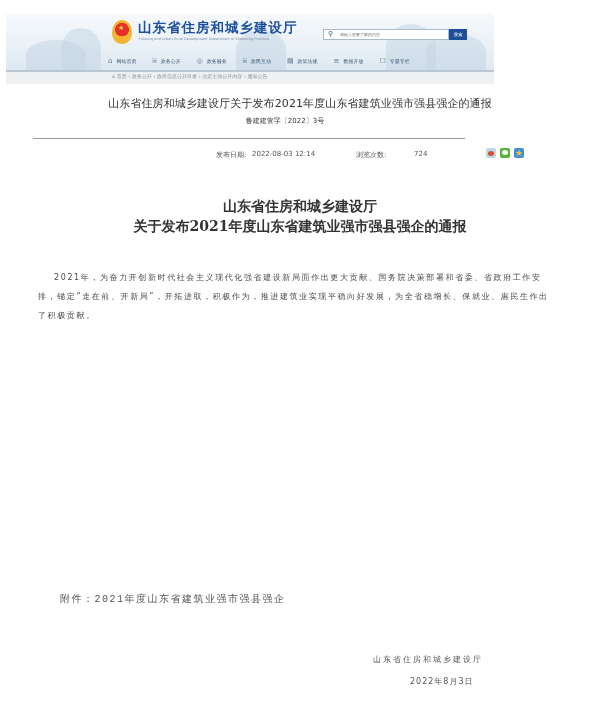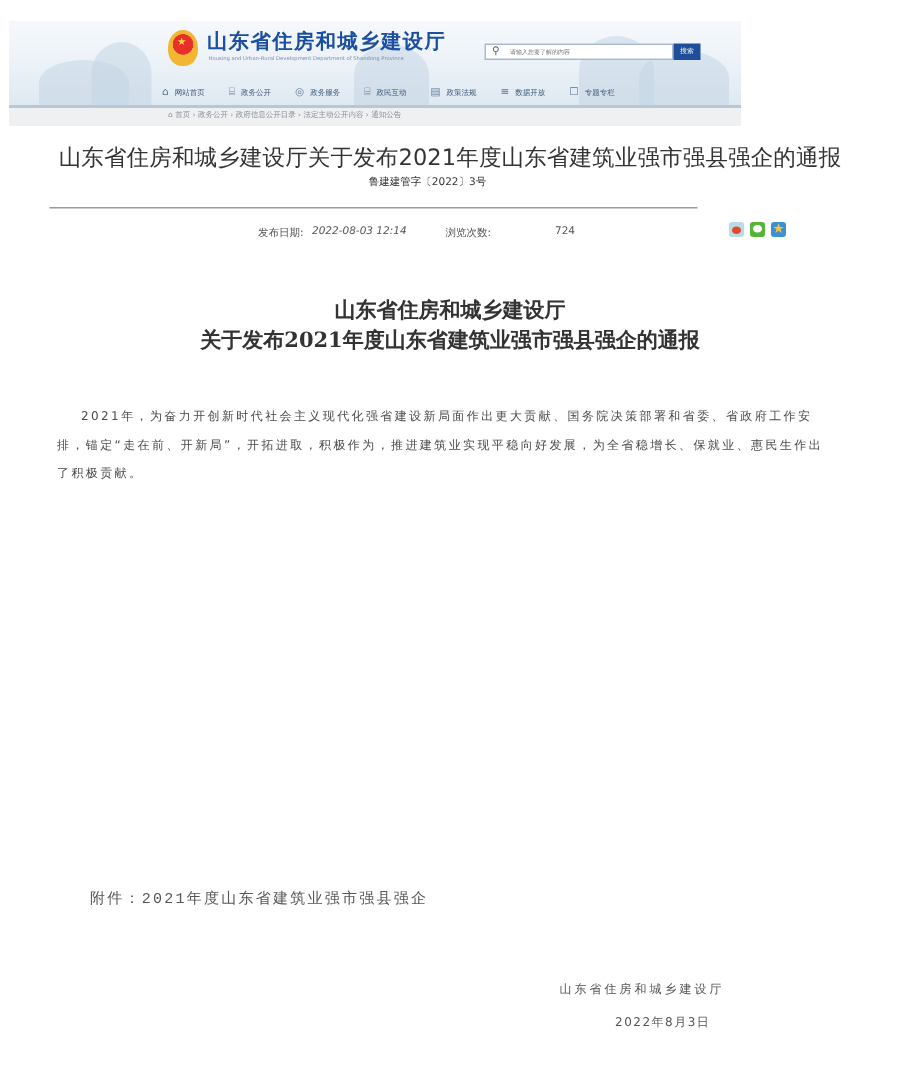--- a/index.html
+++ b/index.html
@@ -29,24 +29,24 @@
   .search-box { position: absolute; left: 323px; top: 29px; width: 126px; height: 11px; background: #fff; border: 1px solid #a7bad0; }
   .search-icon { position: absolute; left: 4px; top: 0px; font-size: 7px; color: #3a5a80; line-height: 9px; }
   .search-input { position: absolute; left: 16px; top: 0; width: 106px; height: 9px; border: none; outline: none; font-size: 4px; color: #9aa3ad; background: transparent; font-family: "DejaVu Sans", sans-serif; }
   .search-btn { position: absolute; left: 449px; top: 29px; width: 18px; height: 11px; background: #1e4e9a; color: #fff; font-size: 4.5px; text-align: center; line-height: 11px; }
 
   .nav { position: absolute; left: 108px; top: 55px; height: 12px; display: flex; gap: 0; }
   .nav-item { display: flex; align-items: center; font-size: 5px; color: #3d5878; white-space: nowrap; margin-right: 16px; }
   .nav-icon { font-size: 7px; color: #5a7390; margin-right: 4px; }
 
   
-  .title { position: absolute; left: 0; width: 600px; top: 96px; text-align: center; font-size: 15px; color: #333; letter-spacing: 0.1px; white-space: nowrap; }
+  .title { position: absolute; left: 0; width: 600px; top: 96px; text-align: center; font-size: 11px; color: #333; letter-spacing: 0.1px; white-space: nowrap; }
   .doc-number { position: absolute; left: 0; width: 570px; top: 116px; text-align: center; font-size: 7px; color: #333; }
   .divider { position: absolute; left: 33px; top: 138px; width: 432px; height: 1px; background: #9a9a9a; }
-  .meta { position: absolute; top: 150px; font-size: 7px; color: #555; white-space: nowrap; }
+  .meta { position: absolute; top: 150px; font-size: 7px; color: #555; white-space: nowrap; margin-left: 44px; }
   .share { position: absolute; top: 148px; width: 10px; height: 10px; border-radius: 2px; }
   .share-weibo { left: 486px; background: #bcd9e8; }
   .share-weibo::after { content: ""; position: absolute; left: 2px; top: 3px; width: 6px; height: 5px; border-radius: 50%; background: #e04c2a; }
   .share-wechat { left: 500px; background: #57b43a; }
   .share-wechat::after { content: ""; position: absolute; left: 2px; top: 2px; width: 6px; height: 5px; border-radius: 50%; background: #fff; }
   .share-fav { left: 514px; background: #3f8fd3; color: #f5c43a; font-size: 9px; text-align: center; line-height: 10px; }
 
   
   .heading1, .heading2 { position: absolute; left: 0; width: 600px; text-align: center; font-family: "DejaVu Serif", "Liberation Serif", serif; font-weight: bold; font-size: 14px; color: #333; white-space: nowrap; }
   .heading1 { top: 198px; }
@@ -116,22 +116,22 @@
     <span class="nav-icon">☐</span>
     <span>专题专栏</span>
   </div>
 </div>
 
 <div class="title">山东省住房和城乡建设厅关于发布2021年度山东省建筑业强市强县强企的通报</div>
 <div class="doc-number">鲁建建管字〔2022〕3号</div>
 <div class="divider"></div>
 
 <span class="meta" style="left:172px;">发布日期:</span>
-<span class="meta" style="left:208px;font-style:italic;">2022-08-03 12:14</span>
-<span class="meta" style="left:297px;">浏览次数:</span>
+<span class="meta" style="left:208px;">2022-08-03 12:14</span>
+<span class="meta" style="left:312px;">浏览次数:</span>
 <span class="meta" style="left:370px;">724</span>
 
 <div class="share share-weibo"></div>
 <div class="share share-wechat"></div>
 <div class="share share-fav">★</div>
 
 <div class="heading1">山东省住房和城乡建设厅</div>
 <div class="heading2">关于发布2021年度山东省建筑业强市强县强企的通报</div>
 
 <div class="content">

